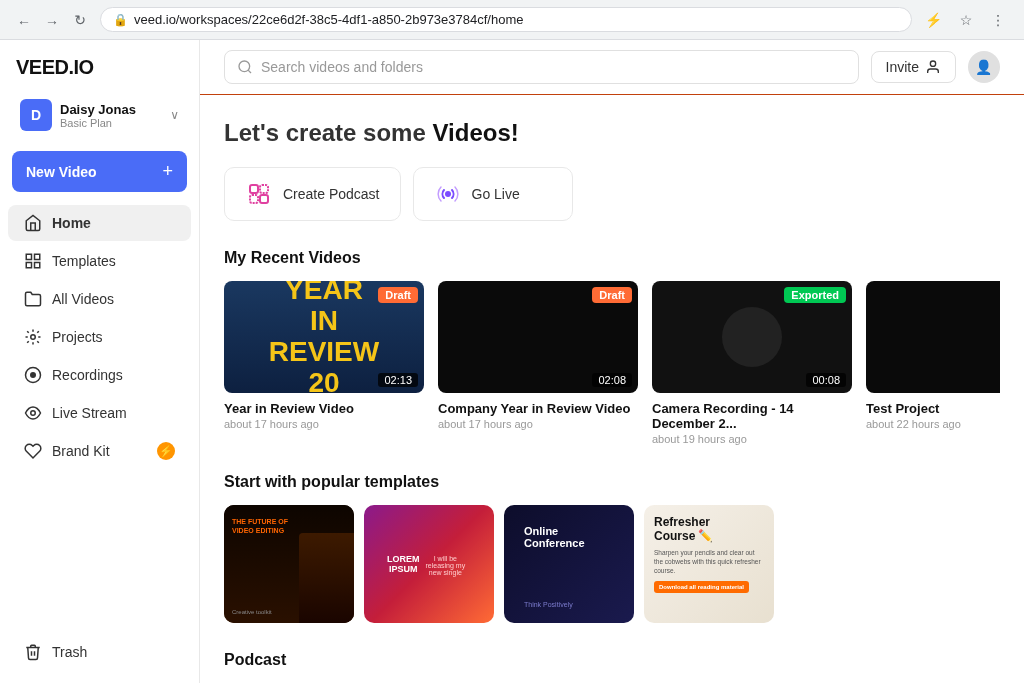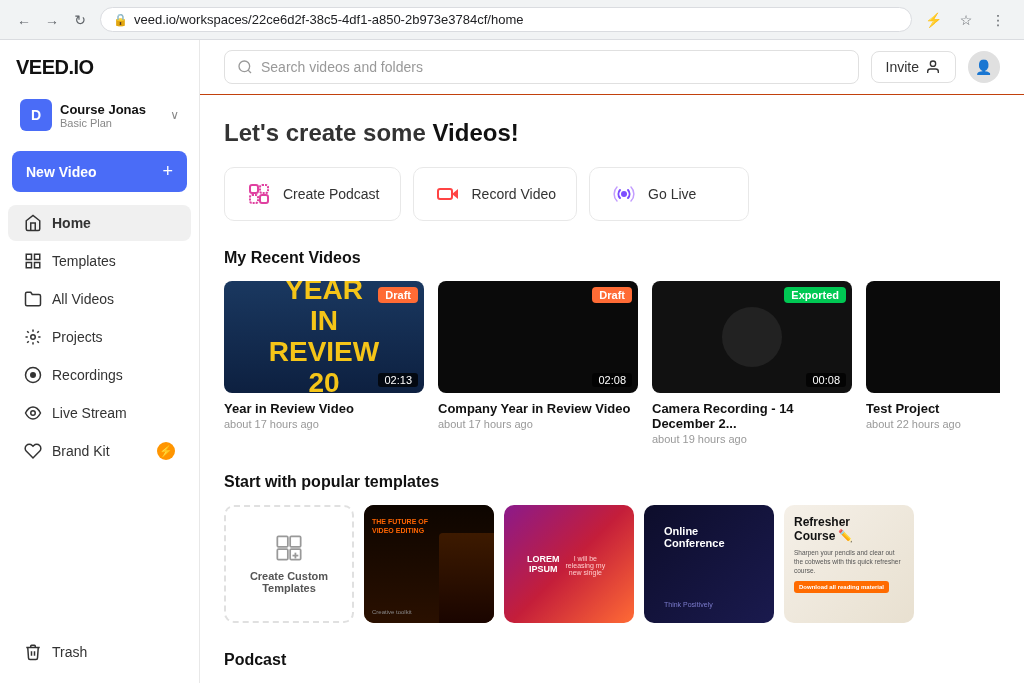--- a/index.html
+++ b/index.html
@@ -343,21 +343,21 @@
 </div>
 
 <div class="app-container">
 
   <div class="sidebar">
     <div class="logo">VEED.IO</div>
 
     <div class="user-section">
       <div class="user-avatar">D</div>
       <div class="user-info">
-        <div class="user-name">Course Jonas</div>
+        <div class="user-name">Daisy Jonas</div>
         <div class="user-plan">Basic Plan</div>
       </div>
       <div class="user-chevron">∨</div>
     </div>
 
     <button class="new-video-btn">
       <span>New Video</span>
       <span class="plus">+</span>
     </button>
 
@@ -456,29 +456,20 @@
                 <rect x="13" y="3" width="8" height="8" rx="2" stroke="#e040a0" stroke-width="2" stroke-dasharray="2 1"></rect>
                 <rect x="3" y="13" width="8" height="8" rx="2" stroke="#e040a0" stroke-width="2" stroke-dasharray="2 1"></rect>
                 <rect x="13" y="13" width="8" height="8" rx="2" stroke="#e040a0" stroke-width="2"></rect>
               </svg>
           </div>
           <span>Create Podcast</span>
         </div>
         <div class="action-card">
           <div class="action-icon">
             <svg width="24" height="24" viewBox="0 0 24 24" fill="none">
-                <rect x="2" y="7" width="14" height="10" rx="2" stroke="#ff4444" stroke-width="2"></rect>
-                <polygon points="22,7 16,12 22,17" fill="#ff4444"></polygon>
-              </svg>
-          </div>
-          <span>Record Video</span>
-        </div>
-        <div class="action-card">
-          <div class="action-icon">
-            <svg width="24" height="24" viewBox="0 0 24 24" fill="none">
                 <circle cx="12" cy="12" r="3" fill="#7c4dff"></circle>
                 <path d="M8 8a6 6 0 000 8M16 8a6 6 0 010 8" stroke="#7c4dff" stroke-width="2" stroke-linecap="round"></path>
                 <path d="M5 5a10 10 0 000 14M19 5a10 10 0 010 14" stroke="#c39dff" stroke-width="1.5" stroke-linecap="round"></path>
               </svg>
           </div>
           <span>Go Live</span>
         </div>
       </div>
 
       <div class="section-title">My Recent Videos</div>
@@ -524,31 +515,20 @@
 
           </div>
           <div class="video-title">Test Project</div>
           <div class="video-time">about 22 hours ago</div>
         </div>
       </div>
 
       <div class="section-title">Start with popular templates</div>
       <div class="templates-grid">
 
-        <div class="template-create">
-          <svg width="28" height="28" viewBox="0 0 24 24" fill="none" stroke="#999" stroke-width="1.5">
-              <rect x="2" y="2" width="9" height="9" rx="1"></rect>
-              <rect x="13" y="2" width="9" height="9" rx="1"></rect>
-              <rect x="2" y="13" width="9" height="9" rx="1"></rect>
-              <rect x="13" y="13" width="9" height="9" rx="1"></rect>
-              <line x1="17.5" y1="16" x2="17.5" y2="21"></line>
-              <line x1="15" y1="18.5" x2="20" y2="18.5"></line>
-            </svg>
-          <span style="font-size:11px;color:#555;text-align:center;">Create Custom Templates</span>
-        </div>
 
         <div class="template-thumb">
           <div class="tmpl-1" style="width:100%;height:100%;position:relative;">
             <div style="position:absolute;top:0;left:0;right:0;bottom:0;background:linear-gradient(180deg,#0d0500 0%,#2a1000 100%);">
               <div style="position:absolute;bottom:0;right:0;width:55px;height:90px;background:linear-gradient(180deg,#3d1a00 0%,#1a0500 100%);border-radius:4px 0 0 0;"></div>
               <div style="position:absolute;top:12px;left:8px;right:60px;">
                 <div style="font-size:7px;color:#ff6500;font-weight:900;text-transform:uppercase;line-height:1.3;">THE FUTURE OF<br>VIDEO EDITING</div>
               </div>
               <div style="position:absolute;bottom:8px;left:8px;right:60px;font-size:6px;color:#888;">Creative toolkit</div>
             </div>

